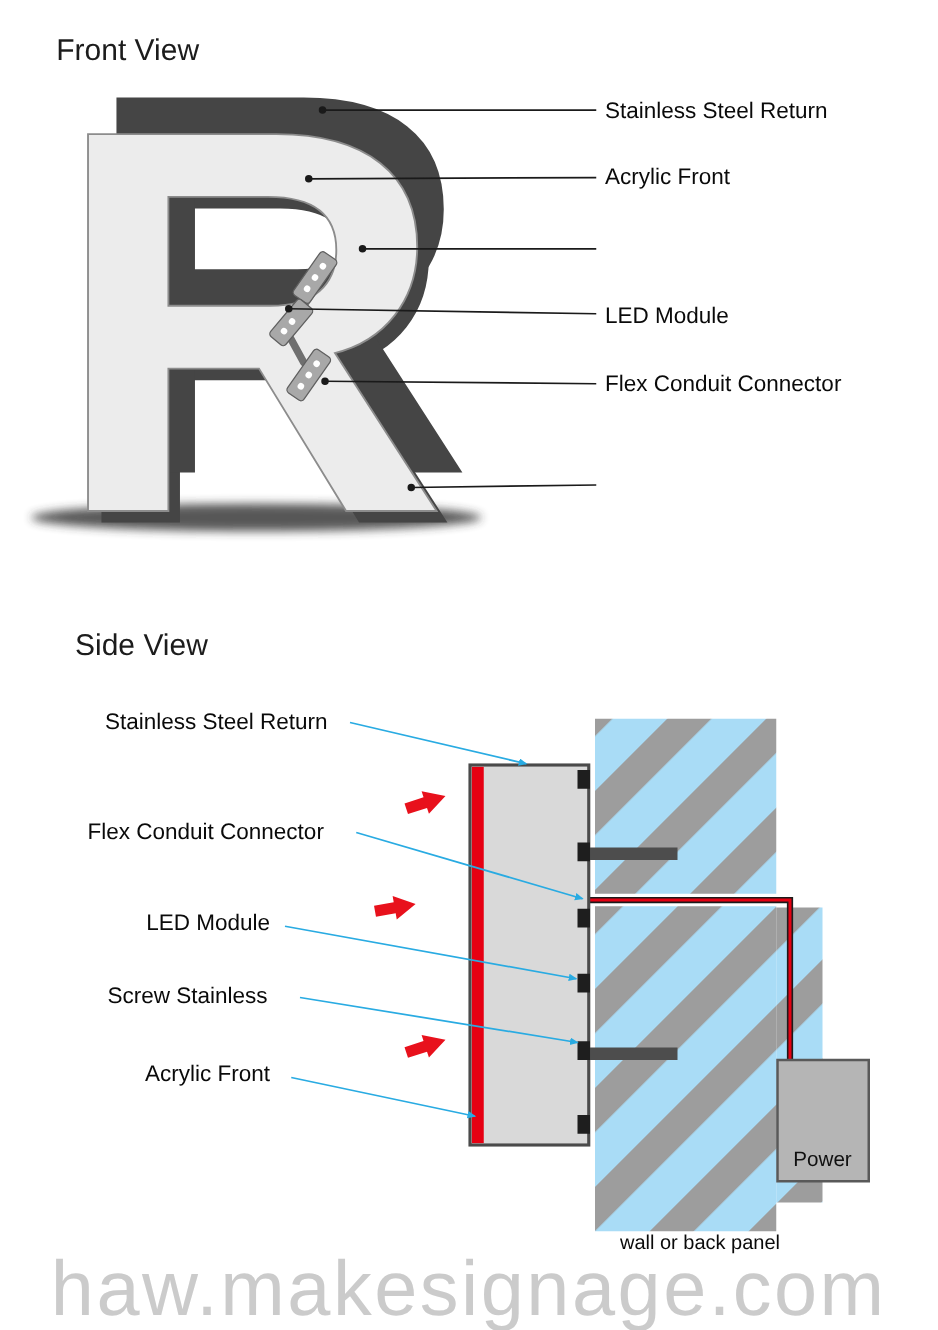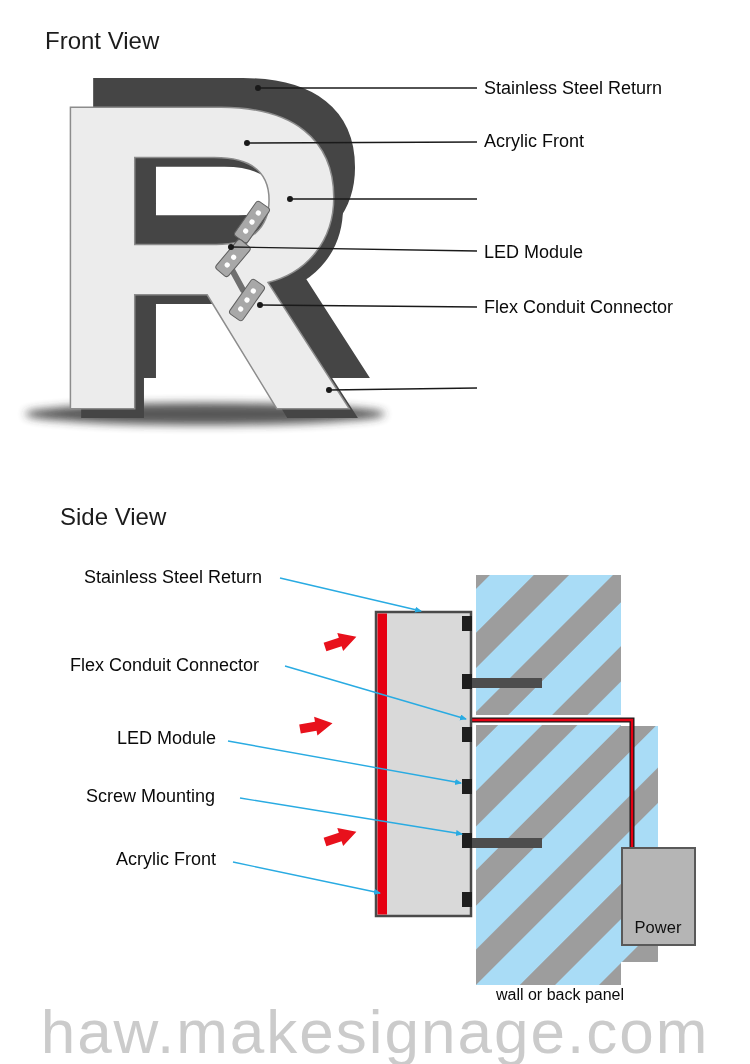--- a/index.html
+++ b/index.html
@@ -134,20 +134,20 @@
   <div class="title" style="left:60px;top:503px">Side View</div>
 
   <div class="flabel" style="top:78px">Stainless Steel Return</div>
   <div class="flabel" style="top:131px">Acrylic Front</div>
   <div class="flabel" style="top:242px">LED Module</div>
   <div class="flabel" style="top:297px">Flex Conduit Connector</div>
 
   <div class="slabel" style="left:84px;top:567px">Stainless Steel Return</div>
   <div class="slabel" style="left:70px;top:655px">Flex Conduit Connector</div>
   <div class="slabel" style="left:117px;top:728px">LED Module</div>
-  <div class="slabel" style="left:86px;top:786px">Screw Mounting</div>
+  <div class="slabel" style="left:86px;top:786px">Screw Stainless</div>
   <div class="slabel" style="left:116px;top:849px">Acrylic Front</div>
 
   <div class="wall-label">wall or back panel</div>
 
   <div class="watermark">haw.makesignage.com</div>
 
 </div>
 
 </body></html>

